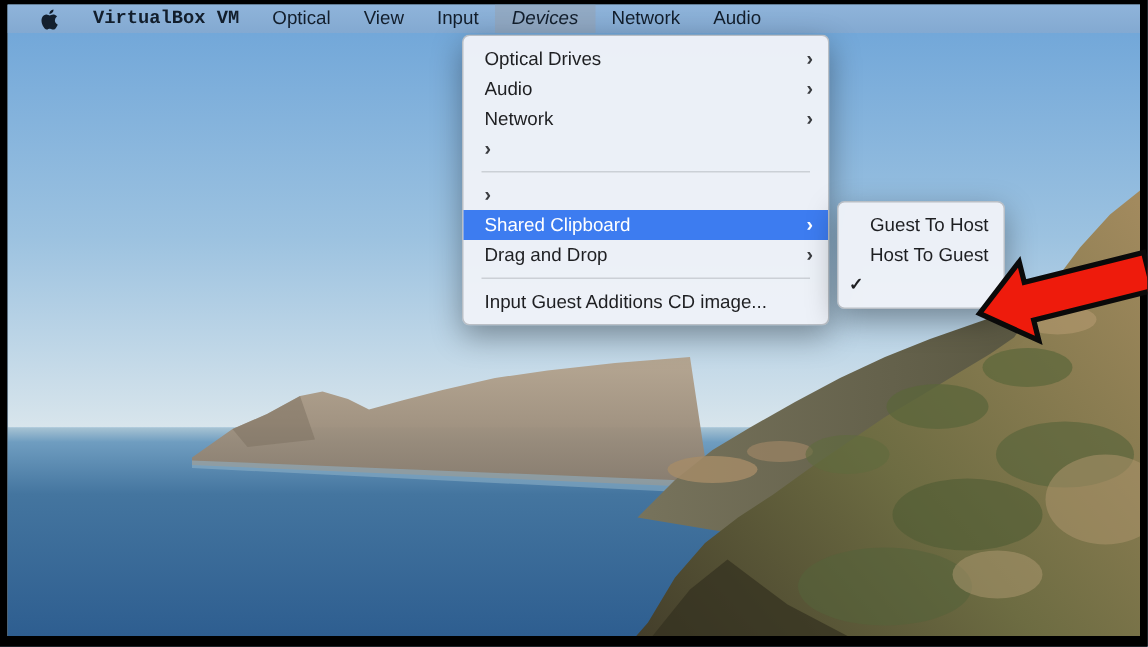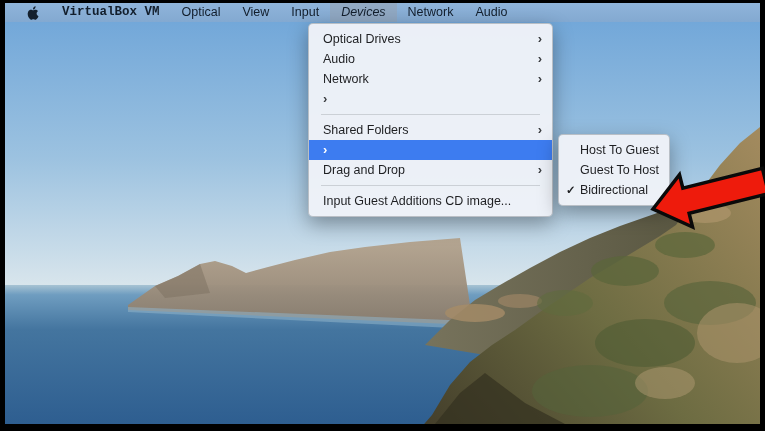--- a/index.html
+++ b/index.html
@@ -128,46 +128,45 @@
       </div>
       <div class="row">
         <span class="lbl">Network</span>
         <span class="chev">›</span>
       </div>
       <div class="row">
         <span class="chev">›</span>
       </div>
       <div class="sep"></div>
       <div class="row">
-        <span class="lbl">Shared Folders</span>
         <span class="chev">›</span>
       </div>
       <div class="row highlight">
+        <span class="lbl">Shared Clipboard</span>
         <span class="chev">›</span>
       </div>
       <div class="row">
         <span class="lbl">Drag and Drop</span>
         <span class="chev">›</span>
       </div>
       <div class="sep"></div>
       <div class="row">
         <span class="lbl">Input Guest Additions CD image...</span>
       </div>
     </div>
 
     <div class="menu-panel sub">
       <div class="row">
+        <span class="lbl">Guest To Host</span>
+      </div>
+      <div class="row">
         <span class="lbl">Host To Guest</span>
       </div>
       <div class="row">
-        <span class="lbl">Guest To Host</span>
-      </div>
-      <div class="row">
         <span class="check">✓</span>
-        <span class="lbl">Bidirectional</span>
       </div>
     </div>
   </div>
 
   <svg class="arrow-layer" viewBox="0 0 765 431">
     <g transform="translate(653,209) rotate(-14)">
       <polygon points="0,0 34,-27 34,-13 116,-13 116,13 34,13 34,27" fill="#ee1b0c" stroke="#0a0a0a" stroke-width="3.5" stroke-linejoin="miter"></polygon>
     </g>
   </svg>
 </div>

